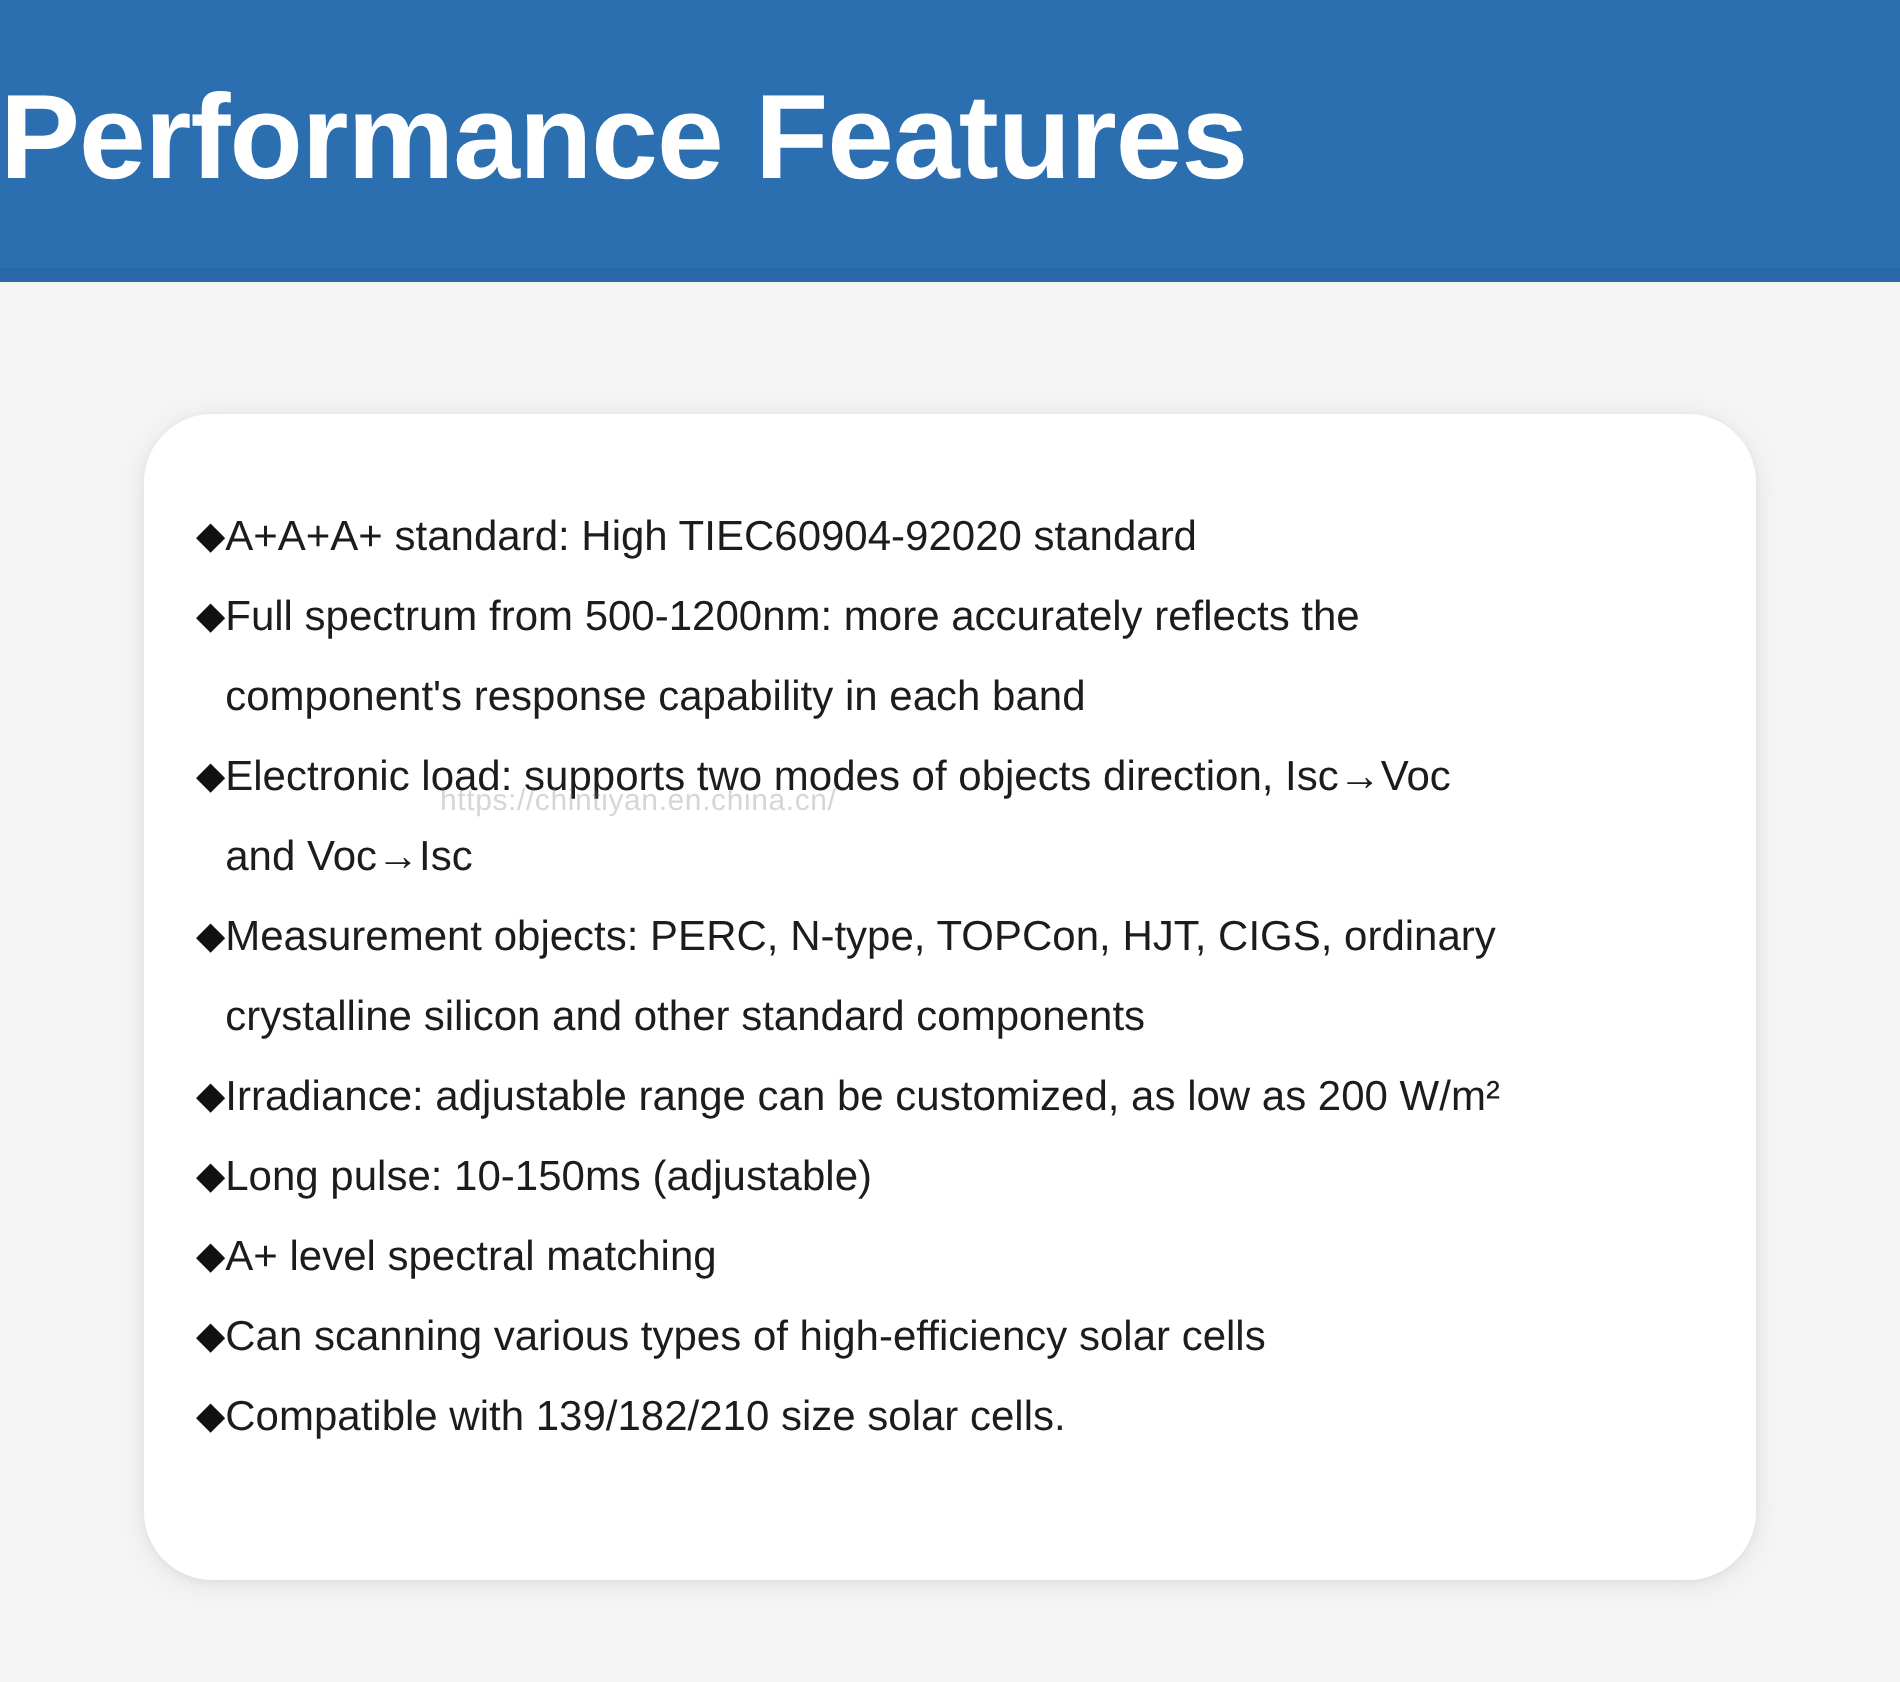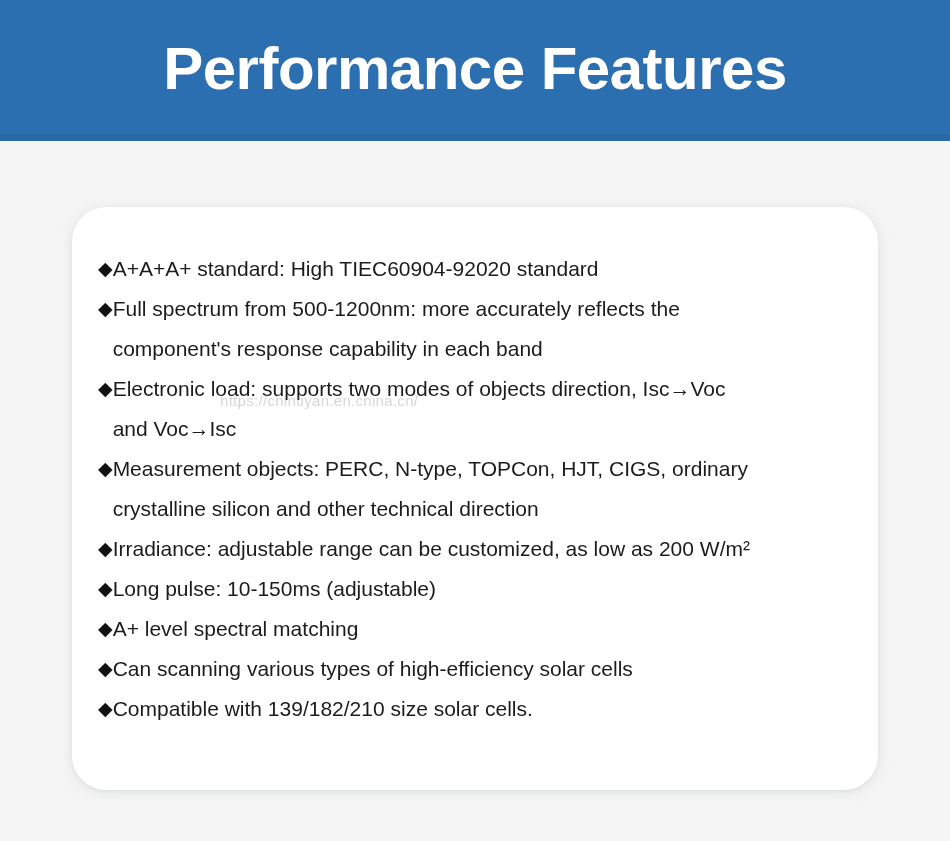--- a/index.html
+++ b/index.html
@@ -15,21 +15,20 @@
     position: relative;
   }
 
   
   .header {
     width: 950px;
     height: 141px;
     background: #2c6fb1;
     display: flex;
     align-items: center;
-    justify-content: center;
     position: relative;
     box-sizing: border-box;
   }
   .header::after {
     content: "";
     position: absolute;
     left: 0;
     bottom: 0;
     width: 100%;
     height: 7px;
@@ -160,21 +159,21 @@
 
       <li class="feature-item">
         <span class="bullet-diamond">◆</span>
         <span class="feature-text">Electronic load: supports two modes of objects direction, Isc→Voc
 and Voc→Isc</span>
       </li>
 
       <li class="feature-item">
         <span class="bullet-diamond">◆</span>
         <span class="feature-text">Measurement objects: PERC, N-type, TOPCon, HJT, CIGS, ordinary
-crystalline silicon and other technical direction</span>
+crystalline silicon and other standard components</span>
       </li>
 
       <li class="feature-item">
         <span class="bullet-diamond">◆</span>
         <span class="feature-text">Irradiance: adjustable range can be customized, as low as 200 W/m²</span>
       </li>
 
       <li class="feature-item">
         <span class="bullet-diamond">◆</span>
         <span class="feature-text">Long pulse: 10-150ms (adjustable)</span>

